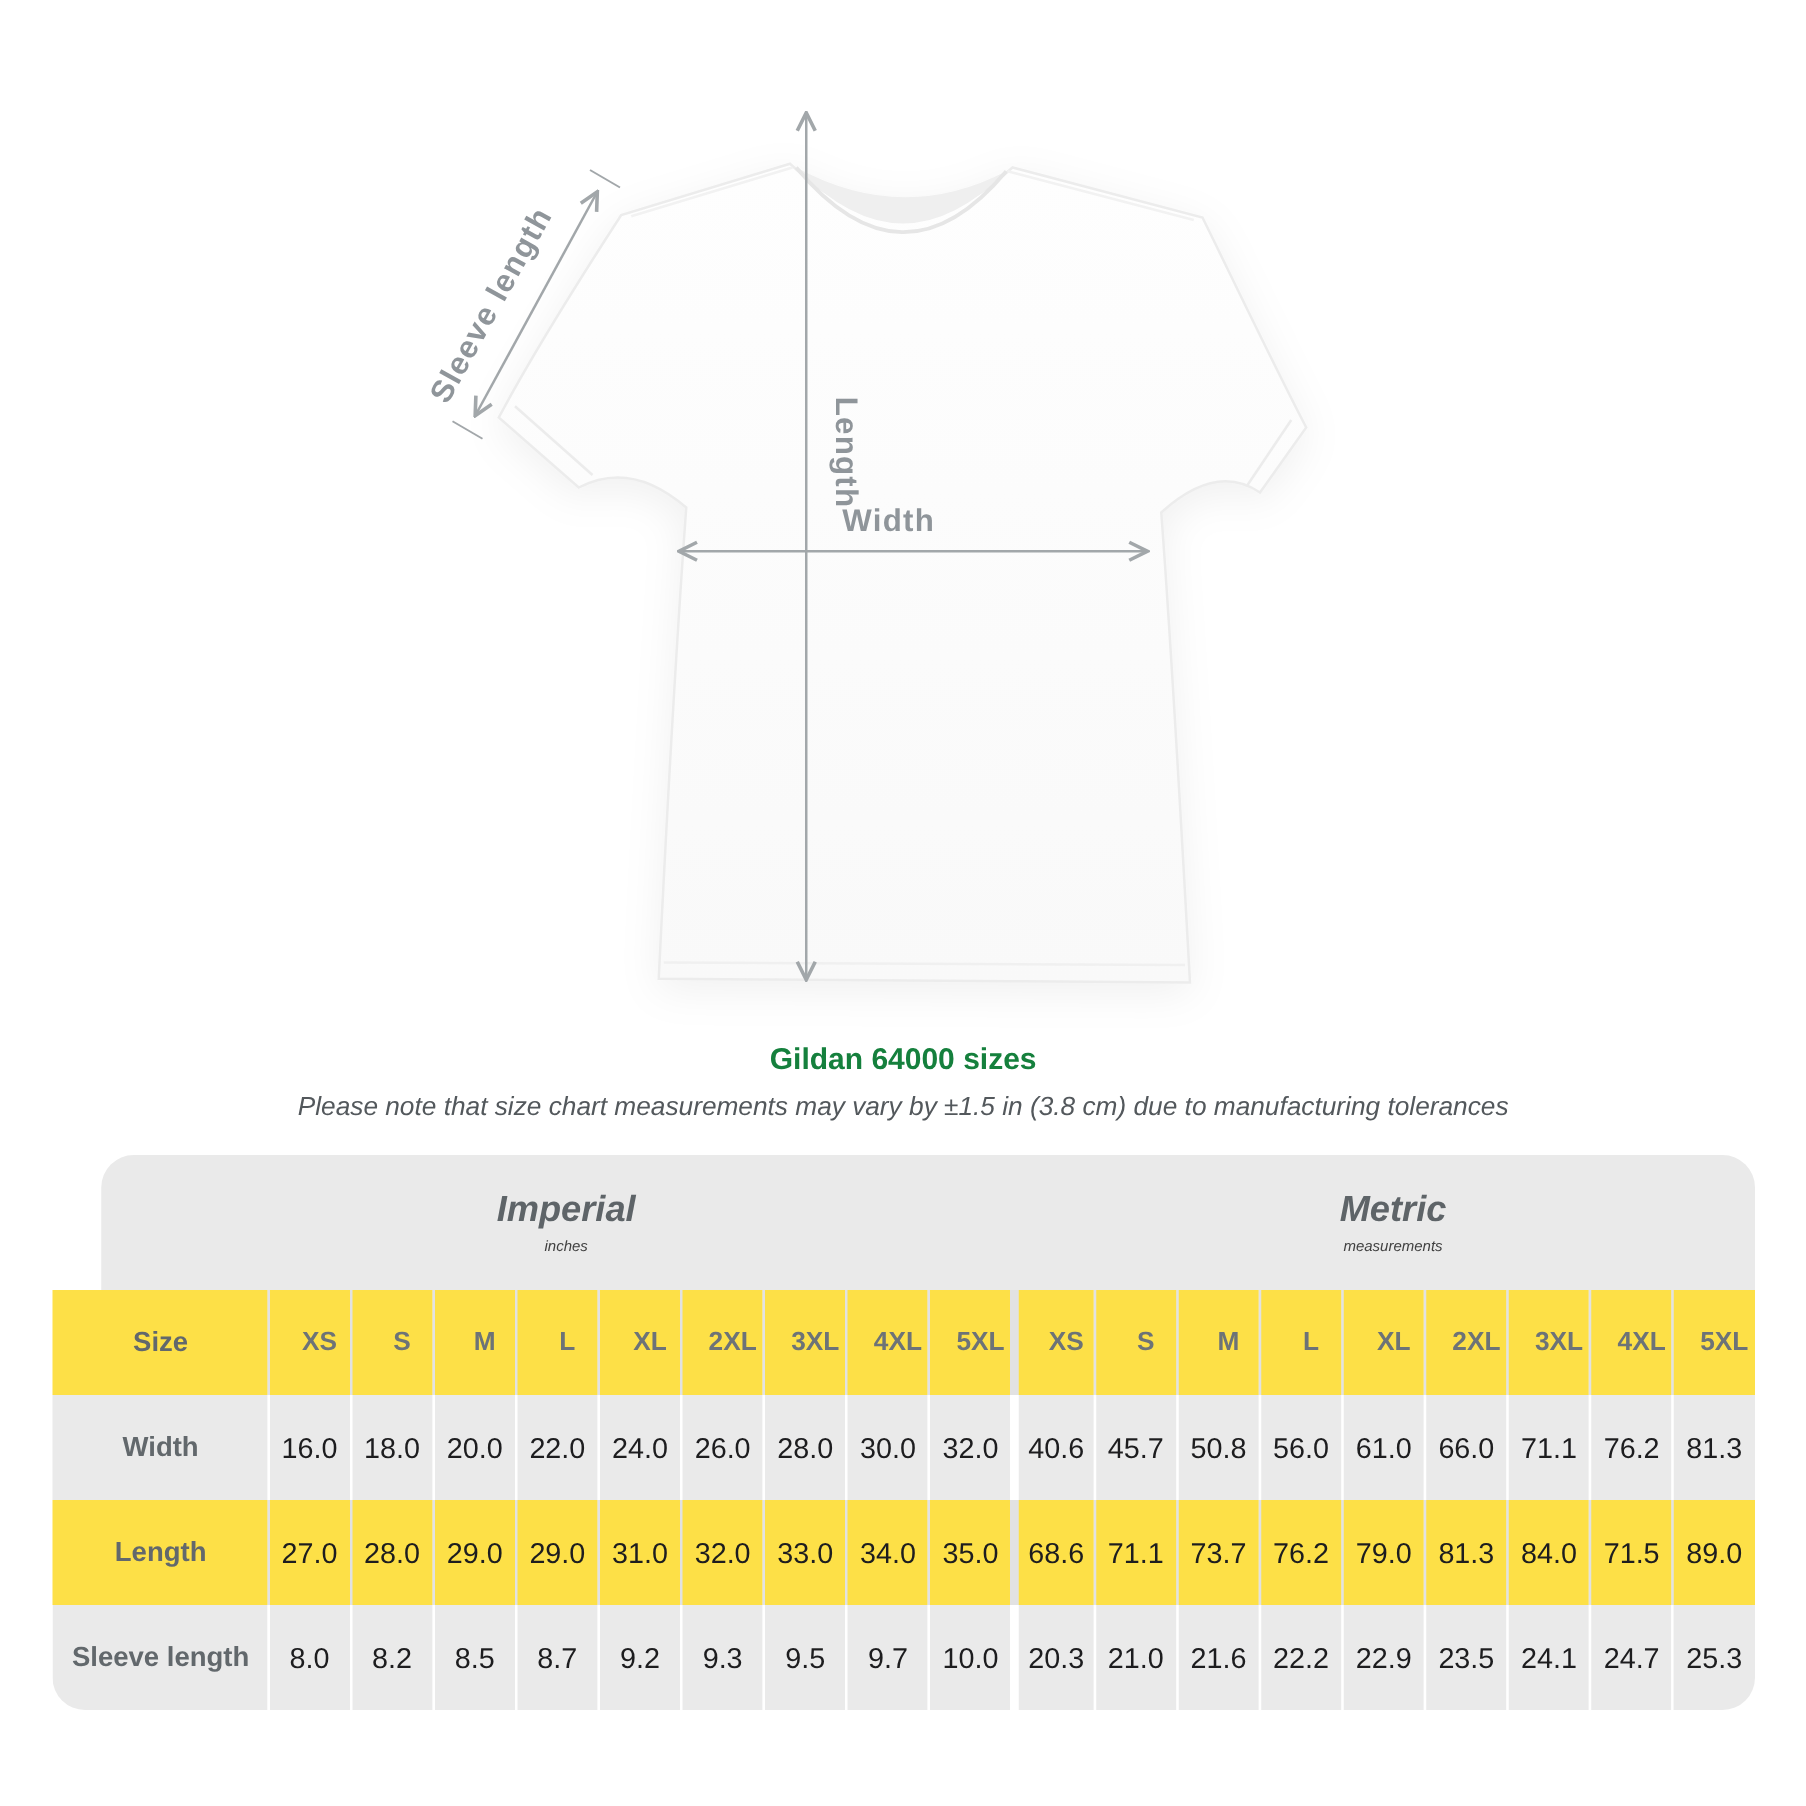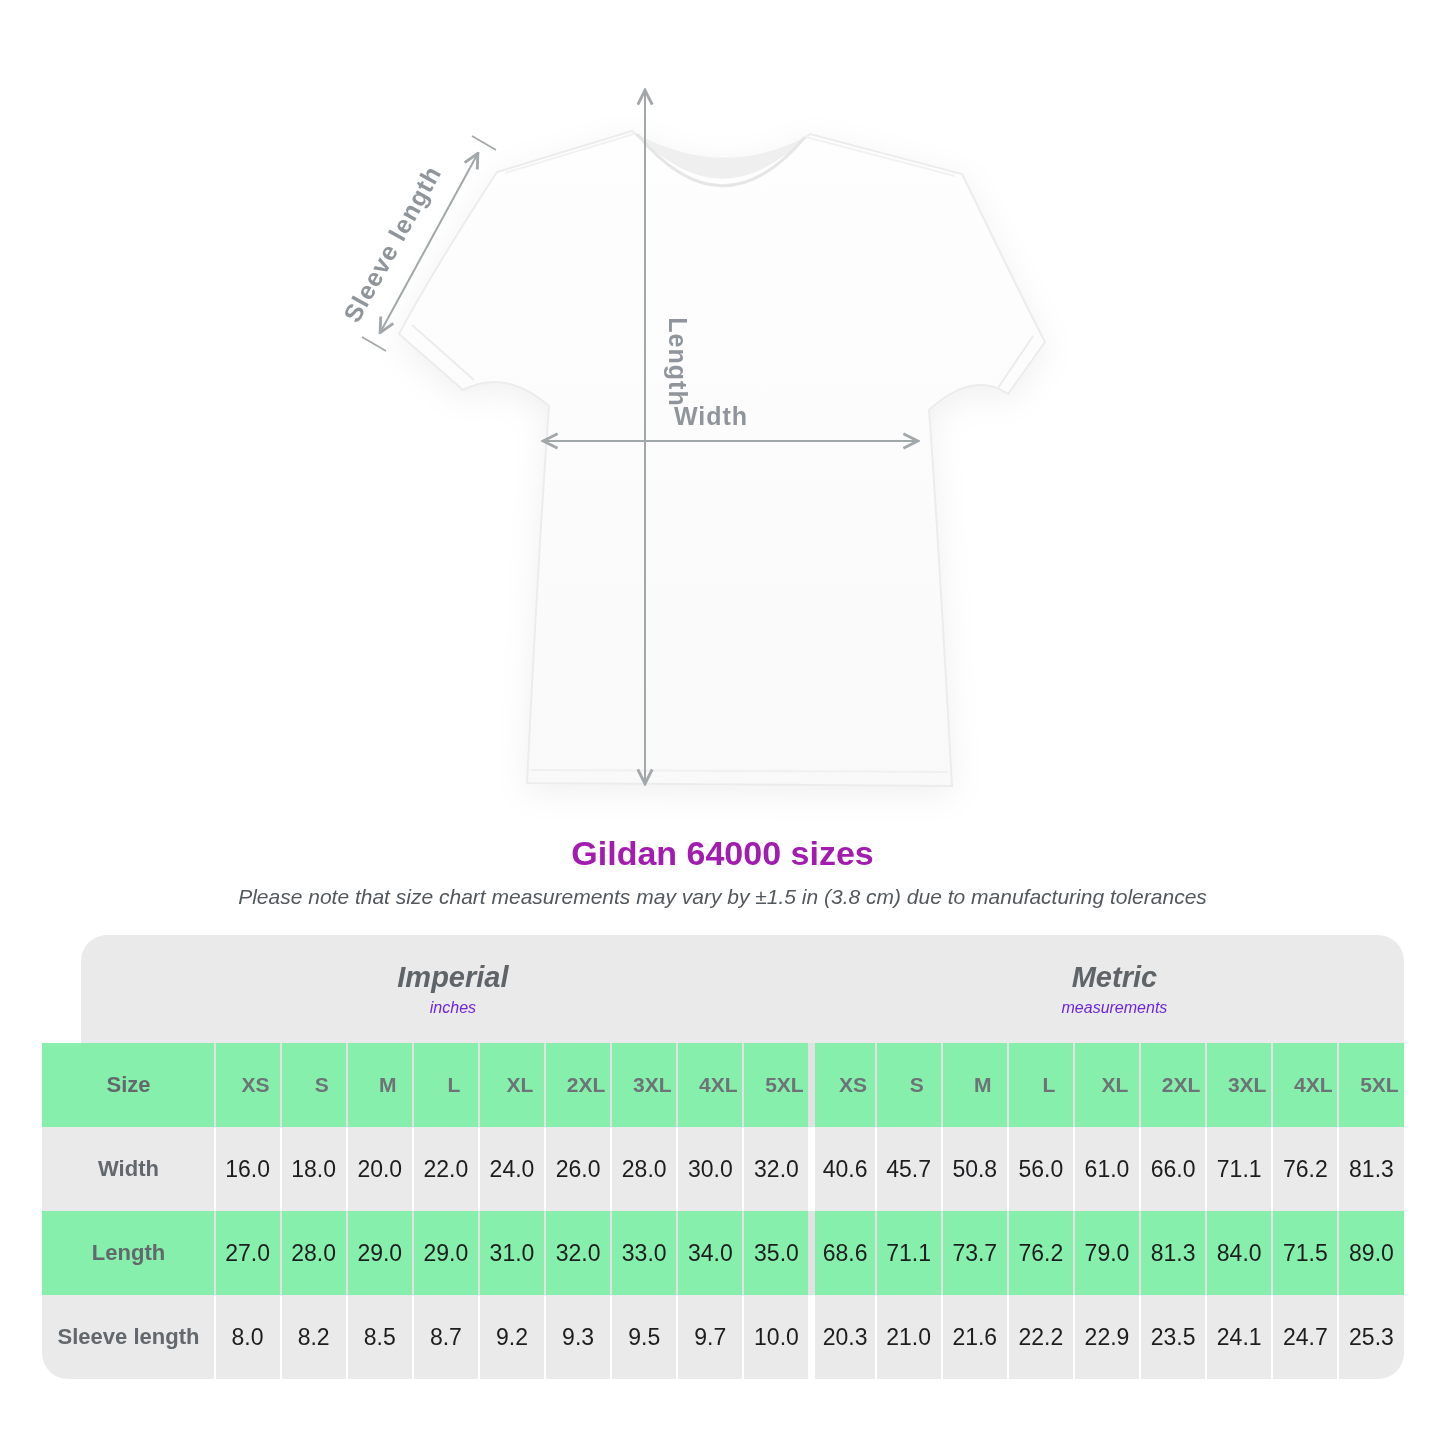--- a/index.html
+++ b/index.html
@@ -17,21 +17,21 @@
   .measure-label{
     font-family:"Liberation Sans", sans-serif;
     font-weight:bold;
     font-size:25px;
     fill:#8f959a;
     letter-spacing:1px;
   }
   
   .title{
     text-align:center;
-    font-size:34px;font-weight:bold;color:#a21caf;
+    font-size:24px;font-weight:bold;color:#15803d;
     margin:6px 0 12px 0;
   }
   .subtitle{
     text-align:center;
     font-size:21px;font-style:italic;color:#53585c;
     margin:0 0 26px 0;
   }
   
   .chart{width:1362px;margin:0 auto;}
   .band{
@@ -41,40 +41,40 @@
     height:108px;
     margin-left:39px;
   }
   .band-half{
     display:flex;flex-direction:column;justify-content:center;align-items:center;
     gap:5px;
   }
   .band-left{width:56.3%;}
   .band-right{flex:1;}
   .band-title{font-size:29px;font-weight:bold;font-style:italic;color:#5e6468;}
-  .band-sub{font-size:16px;font-style:italic;color:#6d28d9;}
+  .band-sub{font-size:12px;font-style:italic;color:#404040;}
   table.size-table{
     width:1362px;
     table-layout:fixed;
     border-collapse:separate;border-spacing:0;
   }
   .size-table td{
     height:84px;
     text-align:center;vertical-align:middle;
     font-size:23px;color:#1d1d1f;
     border-left:2px solid transparent;
     padding:0;
   }
   .size-table td.label-cell{
     font-weight:bold;font-size:22px;color:#62686c;
   }
   .size-table td.size-head{
     font-weight:bold;font-size:21px;color:#6d7377;padding-left:16px;
   }
-  tr.row-white td{background:#86efac;}
+  tr.row-white td{background:#fde047;}
   tr.row-gray td{background:#eaeaea;}
   tr.row-white td.sep{border-left-color:#e2e2e2;}
   tr.row-gray td.sep{border-left-color:#ffffff;}
   .size-table td.metric-first{border-left-width:7px;}
   tr.row-last td:first-child{border-radius:0 0 0 26px;}
   tr.row-last td:last-child{border-radius:0 0 26px 0;}
 </style>
 </head>
 <body>
 

